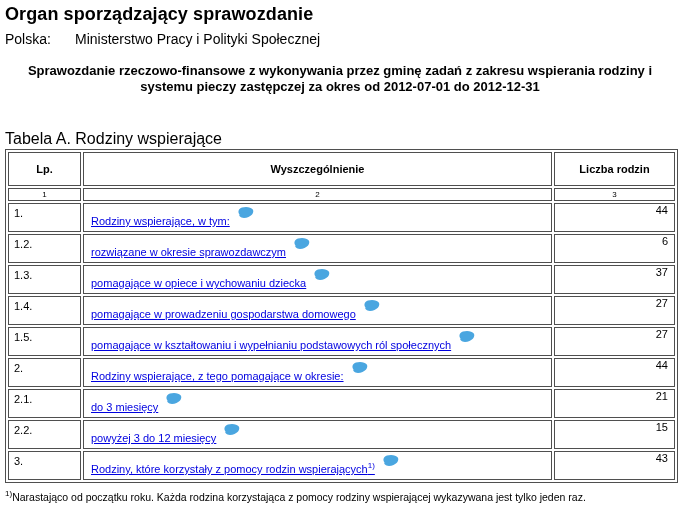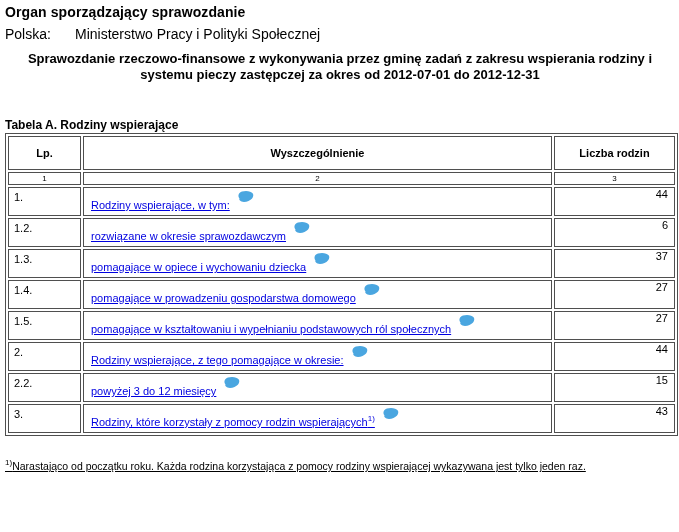--- a/index.html
+++ b/index.html
@@ -15,42 +15,42 @@
     color: #000;
   }
   .page {
     width: 679px;
     height: 532px;
     padding: 4px 4px 0 5px;
     overflow: hidden;
     position: relative;
   }
   .organ-heading {
-    font-size: 14px;
+    font-size: 18px;
     font-weight: bold;
     margin: 0 0 7px 0;
     letter-spacing: 0.1px;
   }
   .field-row {
     display: flex;
     font-size: 14px;
     line-height: 14px;
   }
   .field-label { width: 70px; flex: 0 0 70px; }
   .field-value { flex: 1; }
   .report-title {
     font-size: 13px;
     font-weight: bold;
     text-align: center;
     line-height: 16px;
-    margin: 10px 8px 0 8px;
+    margin: 17px 8px 0 8px;
   }
   .table-caption {
-    font-size: 12px;
-    font-weight: bold;
+    font-size: 16px;
+    font-weight: normal;
     margin: 35px 0 1px 0;
   }
   table.tabela {
     width: 671px;
     table-layout: fixed;
     border-collapse: separate;
     border-spacing: 2px;
     border: 1px solid var(--border);
     background: #fff;
   }
@@ -105,23 +105,22 @@
     height: 13px;
     margin-left: 7px;
     position: relative;
     top: -6px;
     vertical-align: baseline;
   }
   .blob svg { display: block; }
   .blob path { fill: var(--comment_icon); }
   .footnote {
     font-size: 10.5px;
-    margin-top: 20px;
+    margin-top: 4px;
     line-height: 13px;
-    text-decoration: underline;
   }
   .footnote sup { font-size: 8px; }
 </style>
 </head>
 <body>
 
 <div class="page">
 
   <h1 class="organ-heading">Organ sporządzający sprawozdanie</h1>
 
@@ -188,20 +187,27 @@
       <td class="val">27</td>
     </tr>
     <tr class="data">
       <td class="lp">2.</td>
       <td class="label"><a href="#">Rodziny wspierające, z tego pomagające w okresie:</a><span class="blob"><svg width="18" height="13" viewBox="0 0 18 13">
                 <path d="M2.5 8.5 C0.5 6 1.5 2.5 5 1.5 C9 0.3 14.2 1 15.8 3.5 C17.3 6 15.2 9.5 11.5 11 C8.5 12.3 4 12.2 3 10.5 C2.3 9.7 2 9 2.5 8.5 Z"></path>
               </svg></span></td>
       <td class="val">44</td>
     </tr>
     <tr class="data">
+      <td class="lp">2.1.</td>
+      <td class="label"><a href="#">do 3 miesięcy</a><span class="blob"><svg width="18" height="13" viewBox="0 0 18 13">
+                <path d="M2.5 8.5 C0.5 6 1.5 2.5 5 1.5 C9 0.3 14.2 1 15.8 3.5 C17.3 6 15.2 9.5 11.5 11 C8.5 12.3 4 12.2 3 10.5 C2.3 9.7 2 9 2.5 8.5 Z"></path>
+              </svg></span></td>
+      <td class="val">21</td>
+    </tr>
+    <tr class="data">
       <td class="lp">2.2.</td>
       <td class="label"><a href="#">powyżej 3 do 12 miesięcy</a><span class="blob"><svg width="18" height="13" viewBox="0 0 18 13">
                 <path d="M2.5 8.5 C0.5 6 1.5 2.5 5 1.5 C9 0.3 14.2 1 15.8 3.5 C17.3 6 15.2 9.5 11.5 11 C8.5 12.3 4 12.2 3 10.5 C2.3 9.7 2 9 2.5 8.5 Z"></path>
               </svg></span></td>
       <td class="val">15</td>
     </tr>
     <tr class="data">
       <td class="lp">3.</td>
       <td class="label"><a href="#"><span>Rodziny, które korzystały z pomocy rodzin wspierających</span><sup>1)</sup></a><span class="blob"><svg width="18" height="13" viewBox="0 0 18 13">
                 <path d="M2.5 8.5 C0.5 6 1.5 2.5 5 1.5 C9 0.3 14.2 1 15.8 3.5 C17.3 6 15.2 9.5 11.5 11 C8.5 12.3 4 12.2 3 10.5 C2.3 9.7 2 9 2.5 8.5 Z"></path>

